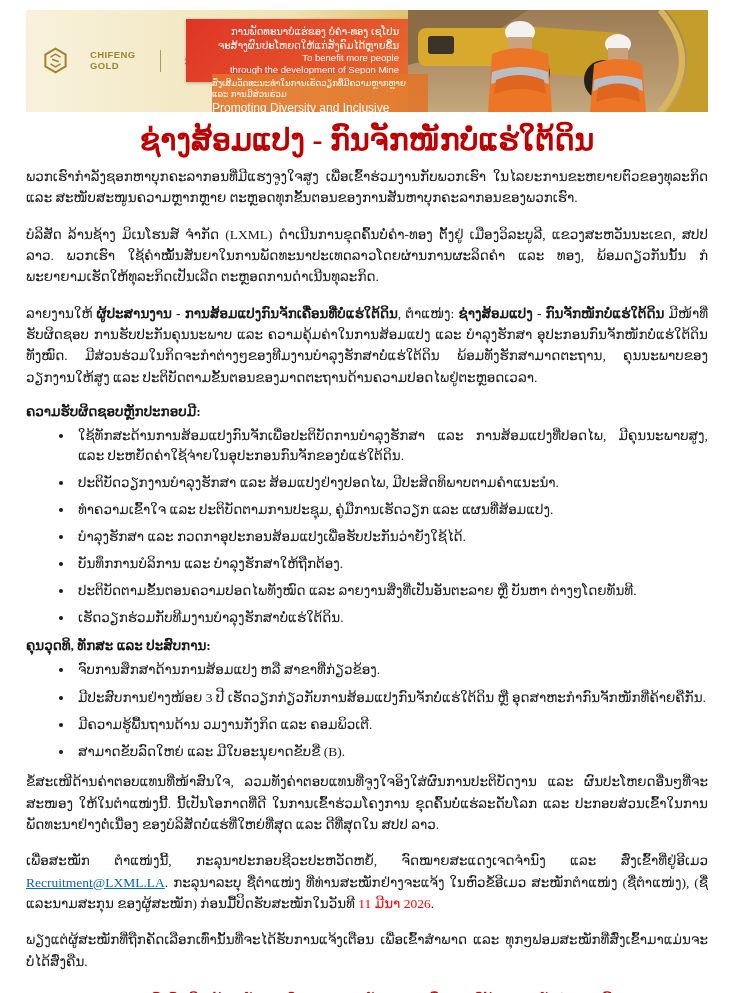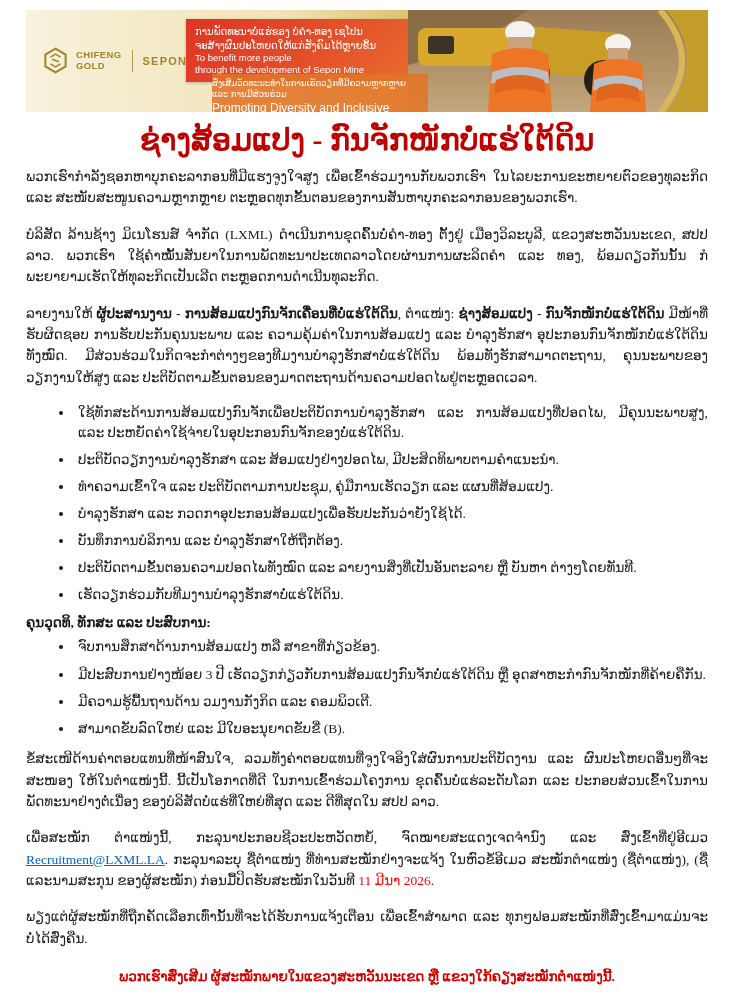--- a/index.html
+++ b/index.html
@@ -13,31 +13,32 @@
   .page { padding: 10px 26px 0 26px; }
 
   
   .banner {
     position: relative;
     height: 102px;
     background: linear-gradient(90deg, #f8f2dd 0%, #f0e3b6 38%, #d9b759 62%, #c49d2c 100%);
     overflow: hidden;
     font-family: "Liberation Sans", "DejaVu Sans", sans-serif;
   }
-  .logo { position: absolute; left: 16px; top: 37px; display: flex; align-items: center; gap: 7px; }
+  .logo { position: absolute; left: 16px; top: 37px; display: flex; align-items: center; gap: 21px; }
   .logo-hex { width: 27px; height: 27px; }
   .brand-text { font-size: 9.5px; font-weight: bold; color: #a1842f; line-height: 1.15; letter-spacing: .4px; }
   .logo-divider { width: 1px; height: 22px; background: #b49a4c; margin: 0 3px; }
   .sepon-text { font-size: 11px; font-weight: bold; color: #a1842f; letter-spacing: 1.2px; }
 
   .tagline-box {
     position: absolute; left: 160px; top: 9px; width: 222px;
     background: linear-gradient(135deg, #df3426 0%, #e4512a 60%, #e86c2e 100%);
     color: #fff; padding: 6px 9px 5px 9px;
     box-shadow: 0 1px 3px rgba(0,0,0,.25);
+    text-align: right;
   }
   .tagline-box .lao { font-size: 10px; line-height: 1.35; white-space: nowrap; }
   .tagline-box .en { font-size: 9.5px; line-height: 1.3; font-weight: 400; }
 
   .diversity-box {
     position: absolute; left: 186px; top: 64px; width: 216px;
     background: rgba(226, 116, 40, 0.88);
     color: #fff; padding: 4px 0;
   }
   .diversity-box .lao { font-size: 8.5px; line-height: 1.35; white-space: nowrap; }
@@ -152,20 +153,21 @@
   </div>
 
   <h1 class="doc-title">ຊ່າງສ້ອມແປງ - ກົນຈັກໜັກບໍ່ແຮ່ໃຕ້ດິນ</h1>
 
   <p class="body-text">ພວກເຮົາກຳລັງຊອກຫາບຸກຄະລາກອນທີ່ມີແຮງຈູງໃຈສູງ ເພື່ອເຂົ້າຮ່ວມງານກັບພວກເຮົາ ໃນໄລຍະການຂະຫຍາຍຕົວຂອງທຸລະກິດ ແລະ ສະໜັບສະໜູນຄວາມຫຼາກຫຼາຍ ຕະຫຼອດທຸກຂັ້ນຕອນຂອງການສັນຫາບຸກຄະລາກອນຂອງພວກເຮົາ.</p>
 
   <p class="body-text">ບໍລິສັດ ລ້ານຊ້າງ ມິເນໂຮນສ໌ ຈຳກັດ (LXML) ດຳເນີນການຂຸດຄົ້ນບໍ່ຄຳ-ທອງ ຕັ້ງຢູ່ ເມືອງວິລະບູລີ, ແຂວງສະຫວັນນະເຂດ, ສປປ ລາວ. ພວກເຮົາ ໃຊ້ຄຳໝັ້ນສັນຍາໃນການພັດທະນາປະເທດລາວໂດຍຜ່ານການຜະລິດຄຳ ແລະ ທອງ, ພ້ອມດຽວກັນນັ້ນ ກໍພະຍາຍາມເຮັດໃຫ້ທຸລະກິດເປັນເລີດ ຕະຫຼອດການດຳເນີນທຸລະກິດ.</p>
 
   <p class="body-text"><span>ລາຍງານໃຫ້ </span><span class="bold">ຜູ້ປະສານງານ - ການສ້ອມແປງກົນຈັກເຄື່ອນທີ່ບໍ່ແຮ່ໃຕ້ດິນ</span><span>, ຕຳແໜ່ງ: </span><span class="bold">ຊ່າງສ້ອມແປງ - ກົນຈັກໜັກບໍ່ແຮ່ໃຕ້ດິນ</span><span> ມີໜ້າທີ່ຮັບຜິດຊອບ ການຮັບປະກັນຄຸນນະພາບ ແລະ ຄວາມຄຸ້ມຄ່າໃນການສ້ອມແປງ ແລະ ບຳລຸງຮັກສາ ອຸປະກອນກົນຈັກໜັກບໍ່ແຮ່ໃຕ້ດິນທັງໝົດ. ມີສ່ວນຮ່ວມໃນກິດຈະກຳຕ່າງໆຂອງທີມງານບຳລຸງຮັກສາບໍ່ແຮ່ໃຕ້ດິນ ພ້ອມທັງຮັກສາມາດຕະຖານ, ຄຸນນະພາບຂອງວຽກງານໃຫ້ສູງ ແລະ ປະຕິບັດຕາມຂັ້ນຕອນຂອງມາດຕະຖານດ້ານຄວາມປອດໄພຢູ່ຕະຫຼອດເວລາ.</span></p>
 
+  <div class="section-heading">ຄວາມຮັບຜິດຊອບຫຼັກປະກອບມີ:</div>
   <ul class="bullets">
     <li>ໃຊ້ທັກສະດ້ານການສ້ອມແປງກົນຈັກເພື່ອປະຕິບັດການບຳລຸງຮັກສາ ແລະ ການສ້ອມແປງທີ່ປອດໄພ, ມີຄຸນນະພາບສູງ, ແລະ ປະຫຍັດຄ່າໃຊ້ຈ່າຍໃນອຸປະກອນກົນຈັກຂອງບໍ່ແຮ່ໃຕ້ດິນ.</li>
     <li>ປະຕິບັດວຽກງານບຳລຸງຮັກສາ ແລະ ສ້ອມແປງຢ່າງປອດໄພ, ມີປະສິດທິພາບຕາມຄຳແນະນຳ.</li>
     <li>ທຳຄວາມເຂົ້າໃຈ ແລະ ປະຕິບັດຕາມການປະຊຸມ, ຄູ່ມືການເຮັດວຽກ ແລະ ແຜນທີ່ສ້ອມແປງ.</li>
     <li>ບຳລຸງຮັກສາ ແລະ ກວດກາອຸປະກອນສ້ອມແປງເພື່ອຮັບປະກັນວ່າຍັງໃຊ້ໄດ້.</li>
     <li>ບັນທຶກການບໍລິການ ແລະ ບຳລຸງຮັກສາໃຫ້ຖືກຕ້ອງ.</li>
     <li>ປະຕິບັດຕາມຂັ້ນຕອນຄວາມປອດໄພທັງໝົດ ແລະ ລາຍງານສິ່ງທີ່ເປັນອັນຕະລາຍ ຫຼື ບັນຫາ ຕ່າງໆໂດຍທັນທີ.</li>
     <li>ເຮັດວຽກຮ່ວມກັບທີມງານບຳລຸງຮັກສາບໍ່ແຮ່ໃຕ້ດິນ.</li>
   </ul>
 

